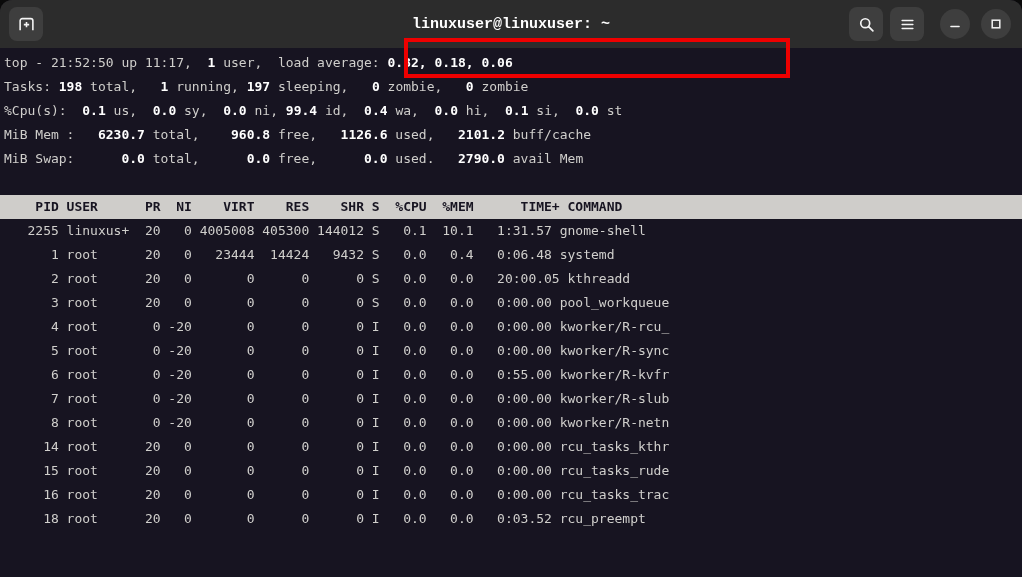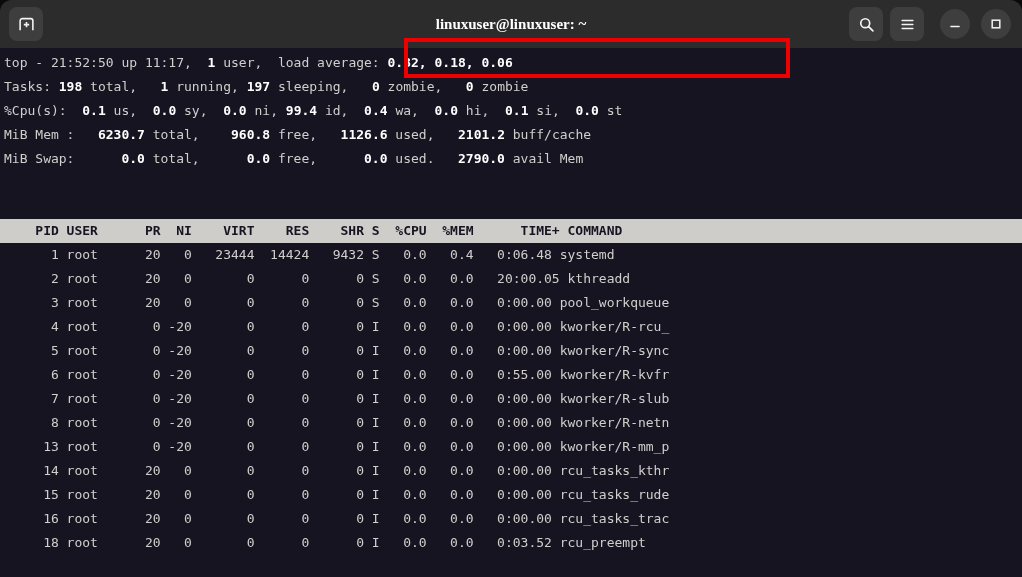--- a/index.html
+++ b/index.html
@@ -26,32 +26,32 @@
   }
   .tb-btn.round{width:30px;height:30px;border-radius:50%;top:9px;}
   #newtab-btn{left:9px;}
   #search-btn{left:849px;}
   #menu-btn{left:890px;}
   #min-btn{left:940px;}
   #max-btn{left:981px;}
   #window-title{
     position:absolute;top:0;left:0;width:100%;height:48px;
     display:flex;align-items:center;justify-content:center;
-    font-family:Liberation Serif, serif;
+    font-family:Liberation Mono, monospace;
     font-weight:bold;font-size:15px;color:#ffffff;pointer-events:none;
   }
   
   #terminal{
     position:absolute;top:48px;left:0;width:100%;height:529px;
     padding-top:3px;background:var(--terminal_bg);
     font-size:13px;line-height:24px;color:var(--terminal_fg);
   }
   .tline{white-space:pre;height:24px;padding-left:4px;overflow:hidden;}
   .tline .b{font-weight:bold;color:var(--bold_fg);}
-  .tline.hdr{background:var(--header_row_bg);color:var(--header_row_fg);font-weight:bold;margin-top:24px;}
+  .tline.hdr{background:var(--header_row_bg);color:var(--header_row_fg);font-weight:bold;}
   
   #highlight-box{
     position:absolute;left:404px;top:38px;width:386px;height:40px;
     border:4px solid var(--annotation_red);z-index:5;pointer-events:none;
   }
   svg{display:block;}
 </style>
 </head>
 <body>
 
@@ -104,29 +104,29 @@
   </div>
 
   <div id="terminal">
       <div class="tline"><span>top - 21:52:50 up 11:17,  </span><span class="b">1</span><span> user,  load average: </span><span class="b">0.32, 0.18, 0.06</span></div>
       <div class="tline"><span>Tasks: </span><span class="b">198</span><span> total,   </span><span class="b">1</span><span> running, </span><span class="b">197</span><span> sleeping,   </span><span class="b">0</span><span> zombie,   </span><span class="b">0</span><span> zombie</span></div>
       <div class="tline"><span>%Cpu(s):  </span><span class="b">0.1</span><span> us,  </span><span class="b">0.0</span><span> sy,  </span><span class="b">0.0</span><span> ni, </span><span class="b">99.4</span><span> id,  </span><span class="b">0.4</span><span> wa,  </span><span class="b">0.0</span><span> hi,  </span><span class="b">0.1</span><span> si,  </span><span class="b">0.0</span><span> st</span></div>
       <div class="tline"><span>MiB Mem :   </span><span class="b">6230.7</span><span> total,    </span><span class="b">960.8</span><span> free,   </span><span class="b">1126.6</span><span> used,   </span><span class="b">2101.2</span><span> buff/cache</span></div>
       <div class="tline"><span>MiB Swap:      </span><span class="b">0.0</span><span> total,      </span><span class="b">0.0</span><span> free,      </span><span class="b">0.0</span><span> used.   </span><span class="b">2790.0</span><span> avail Mem</span></div>
       <div class="tline"></div>
       <div class="tline hdr">    PID USER      PR  NI    VIRT    RES    SHR S  %CPU  %MEM      TIME+ COMMAND</div>
+      <div class="tline">   2255 linuxus+  20   0 4005008 405300 144012 S   0.1  10.1   1:31.57 gnome-shell</div>
       <div class="tline">      1 root      20   0   23444  14424   9432 S   0.0   0.4   0:06.48 systemd</div>
       <div class="tline">      2 root      20   0       0      0      0 S   0.0   0.0   20:00.05 kthreadd</div>
       <div class="tline">      3 root      20   0       0      0      0 S   0.0   0.0   0:00.00 pool_workqueue</div>
       <div class="tline">      4 root       0 -20       0      0      0 I   0.0   0.0   0:00.00 kworker/R-rcu_</div>
       <div class="tline">      5 root       0 -20       0      0      0 I   0.0   0.0   0:00.00 kworker/R-sync</div>
       <div class="tline">      6 root       0 -20       0      0      0 I   0.0   0.0   0:55.00 kworker/R-kvfr</div>
       <div class="tline">      7 root       0 -20       0      0      0 I   0.0   0.0   0:00.00 kworker/R-slub</div>
       <div class="tline">      8 root       0 -20       0      0      0 I   0.0   0.0   0:00.00 kworker/R-netn</div>
-      <div class="tline">     13 root       0 -20       0      0      0 I   0.0   0.0   0:00.00 kworker/R-mm_p</div>
       <div class="tline">     14 root      20   0       0      0      0 I   0.0   0.0   0:00.00 rcu_tasks_kthr</div>
       <div class="tline">     15 root      20   0       0      0      0 I   0.0   0.0   0:00.00 rcu_tasks_rude</div>
       <div class="tline">     16 root      20   0       0      0      0 I   0.0   0.0   0:00.00 rcu_tasks_trac</div>
       <div class="tline">     18 root      20   0       0      0      0 I   0.0   0.0   0:03.52 rcu_preempt</div>
     </div>
 
   <div id="highlight-box"></div>
 </div>
 
 </body></html>

